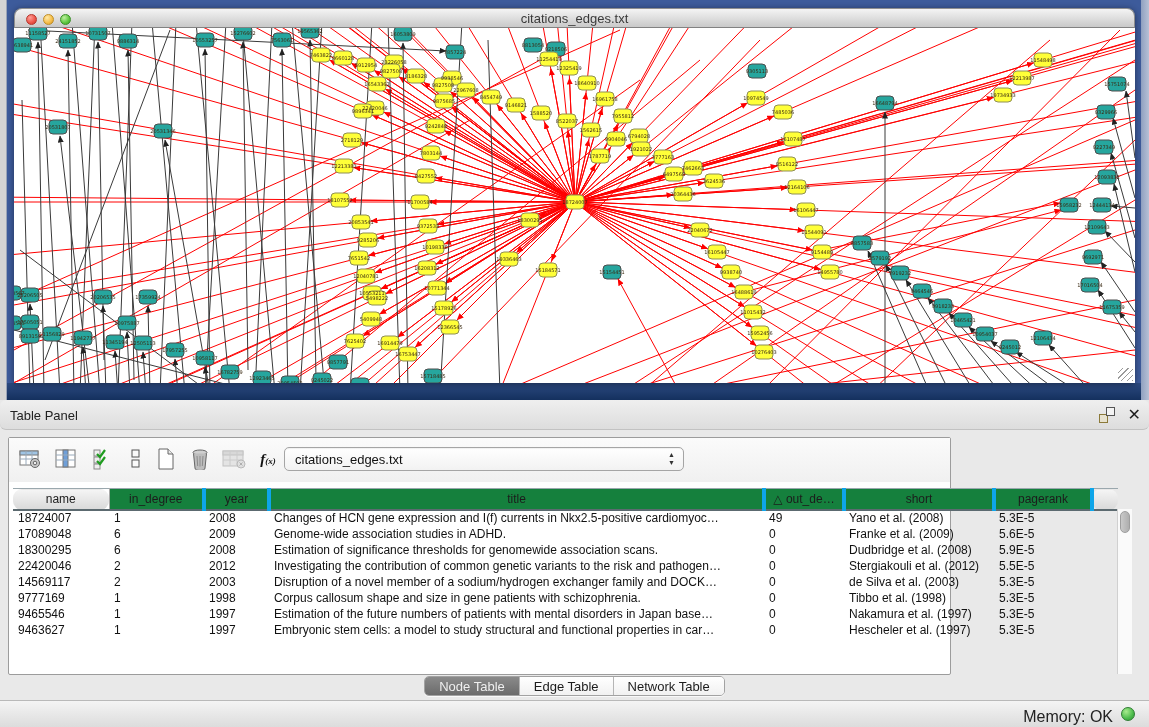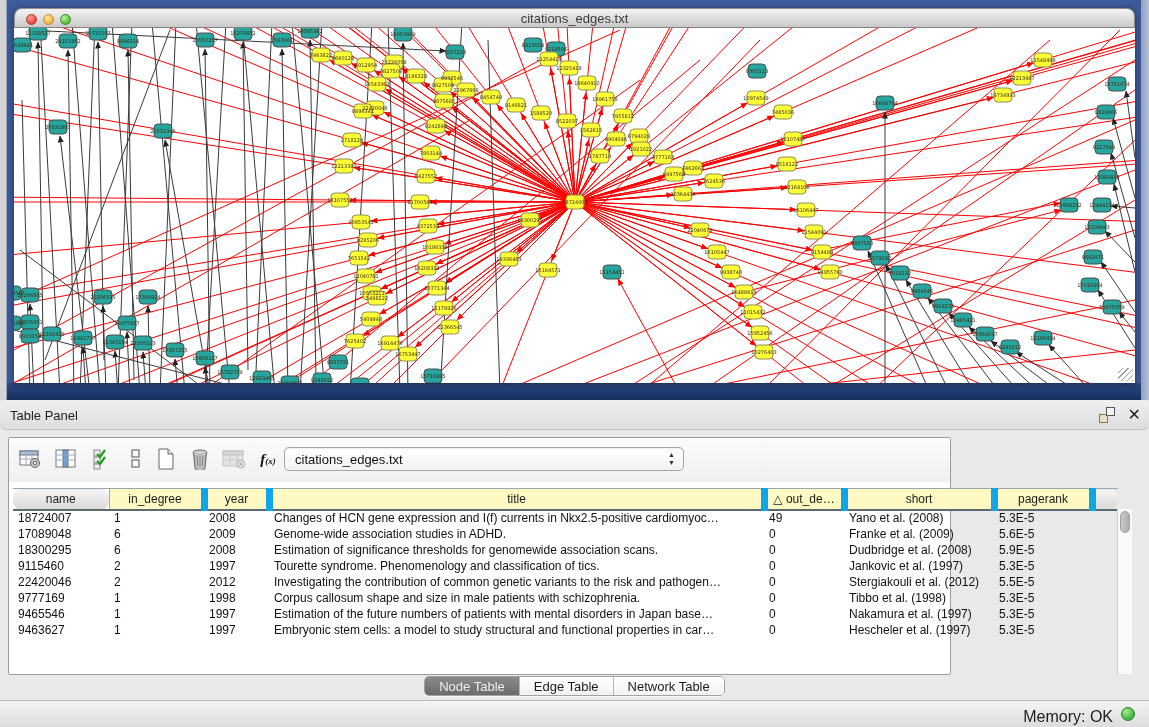--- a/index.html
+++ b/index.html
@@ -45,22 +45,22 @@
   .tb{position:absolute;top:8px;width:26px;height:26px;display:flex;align-items:center;justify-content:center;cursor:pointer;}
   .fx{font-size:15px;color:#111;font-style:italic;font-family:"Liberation Serif",serif;font-weight:bold;}
   .fx small{font-size:9px;}
   .combo{position:absolute;left:275px;top:9px;width:400px;height:24px;background:linear-gradient(#ffffff,#f2f2f2);
          border:1px solid #a5a5a5;border-radius:5px;box-shadow:inset 0 1px 1px rgba(0,0,0,.06);cursor:pointer;}
   .combo-text{position:absolute;left:10px;top:4px;font-size:13px;color:#111;}
   .combo-arrows{position:absolute;right:8px;top:3px;font-size:7px;line-height:8px;color:#333;text-align:center;}
 
   .grid{position:absolute;left:4px;top:50px;width:1107px;}
   table.t{border-collapse:collapse;table-layout:fixed;width:1105px;font-size:12px;}
-  table.t th{height:21px;font-weight:normal;color:#1c1c1c;border-right:7px solid #0ea5e9;border-top:1px solid #9aa7ad;
-             border-bottom:2px solid #5c6a70;background:#fef9c3;overflow:hidden;white-space:nowrap;padding:0 4px;cursor:pointer;}
+  table.t th{height:21px;font-weight:normal;color:#1c1c1c;border-right:4px solid #0ea5e9;border-top:1px solid #9aa7ad;
+             border-bottom:2px solid #5c6a70;background:#15803d;overflow:hidden;white-space:nowrap;padding:0 4px;cursor:pointer;}
   table.t th.gray{background:linear-gradient(#f5f5f5,#d9d9d9);border-right:1px solid #aaa;border-radius:9px;}
   table.t th.left{text-align:center;}
   table.t td{height:16px;padding:0 5px;color:#111;overflow:hidden;white-space:nowrap;cursor:default;}
   .vsb{position:absolute;left:1108px;top:71px;width:15px;height:165px;background:#fafafa;border-left:1px solid #d0d0d0;}
   .vsb .thumb{position:absolute;left:2px;top:2px;width:10px;height:22px;border-radius:5px;background:linear-gradient(90deg,#c9c9c9,#aeaeae);border:1px solid #9e9e9e;}
 
   .tabs{position:absolute;left:0;top:675px;width:1149px;height:25px;background:#e9e9e9;text-align:center;}
   .seg{display:inline-flex;margin-top:1px;height:20px;border:1px solid #a2a2a2;border-radius:5px;overflow:hidden;
        box-shadow:0 1px 0 rgba(255,255,255,.7);}
   .seg .tab{padding:2px 14px;font-size:13px;line-height:16px;background:linear-gradient(#ffffff,#f1f1f1);color:#1c1c1c;
@@ -748,44 +748,44 @@
               <td>18300295</td>
               <td>6</td>
               <td>2008</td>
               <td>Estimation of significance thresholds for genomewide association scans.</td>
               <td>0</td>
               <td>Dudbridge et al. (2008)</td>
               <td>5.9E-5</td>
               <td></td>
             </tr>
             <tr>
-              <td>9115460</td>
-              <td>2</td>
-              <td>1997</td>
-              <td>Tourette syndrome. Phenomenology and classification of tics.</td>
-              <td>0</td>
-              <td>Jankovic et al. (1997)</td>
-              <td>5.3E-5</td>
-              <td></td>
-            </tr>
-            <tr>
               <td>22420046</td>
               <td>2</td>
               <td>2012</td>
               <td>Investigating the contribution of common genetic variants to the risk and pathogen…</td>
               <td>0</td>
               <td>Stergiakouli et al. (2012)</td>
               <td>5.5E-5</td>
               <td></td>
             </tr>
             <tr>
+              <td>14569117</td>
+              <td>2</td>
+              <td>2003</td>
+              <td>Disruption of a novel member of a sodium/hydrogen exchanger family and DOCK…</td>
+              <td>0</td>
+              <td>de Silva et al. (2003)</td>
+              <td>5.3E-5</td>
+              <td></td>
+            </tr>
+            <tr>
               <td>9777169</td>
               <td>1</td>
               <td>1998</td>
-              <td>Corpus callosum shape and size in male patients with schizophrenia.</td>
+              <td>Corpus callosum shape and size in gene patients with schizophrenia.</td>
               <td>0</td>
               <td>Tibbo et al. (1998)</td>
               <td>5.3E-5</td>
               <td></td>
             </tr>
             <tr>
               <td>9465546</td>
               <td>1</td>
               <td>1997</td>
               <td>Estimation of the future numbers of patients with mental disorders in Japan base…</td>

